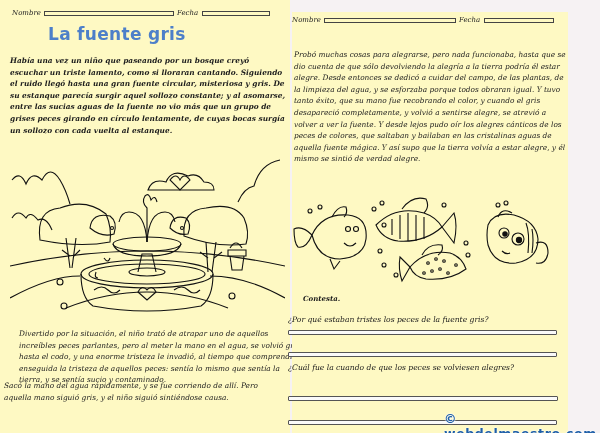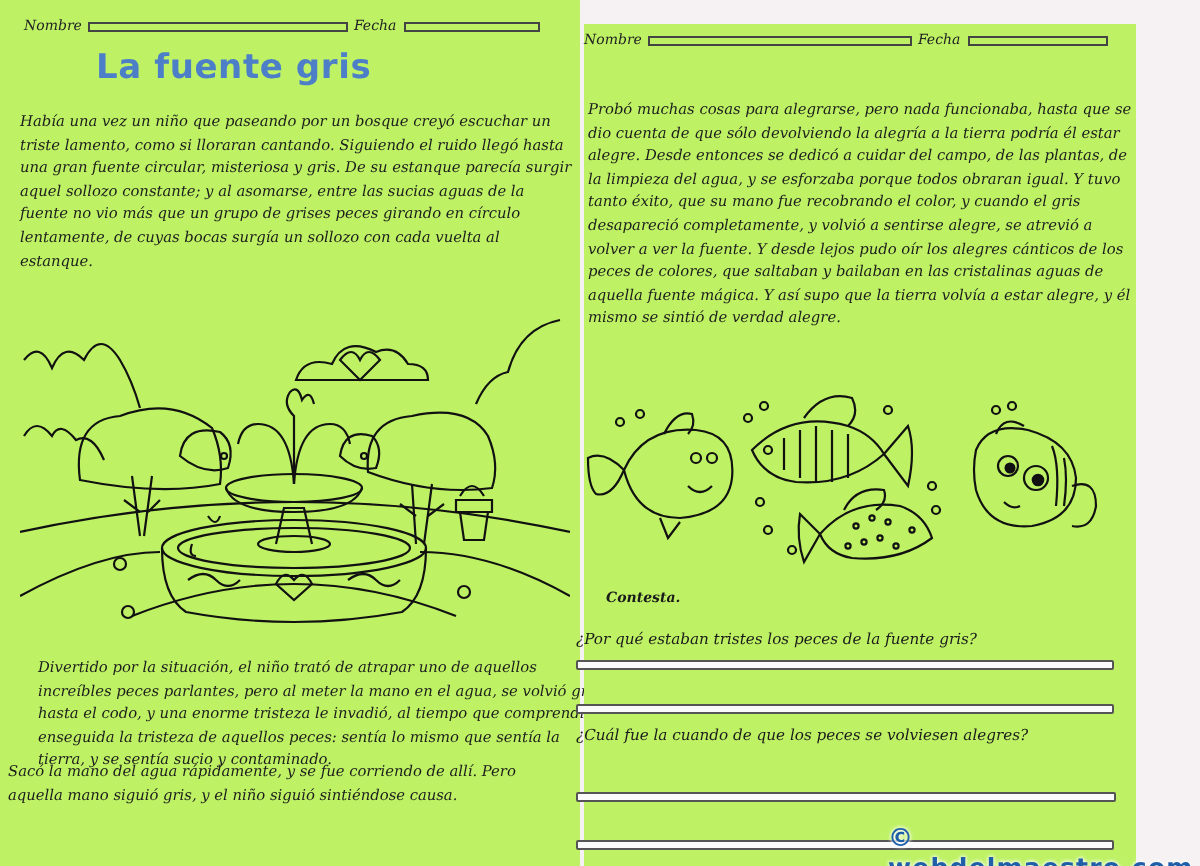--- a/index.html
+++ b/index.html
@@ -4,21 +4,21 @@
 <style>
   html, body { margin: 0; padding: 0; }
   body {
     width: 600px; height: 433px; overflow: hidden;
     background: #f6f2f3;
     font-family: "DejaVu Serif", serif;
     color: #1a1a1a;
     position: relative;
   }
   .page {
-    position: absolute; top: 0; background: #bef264;
+    position: absolute; top: 0; background: #fef9c3;
   }
   .page-left { left: 0; width: 290px; height: 433px; }
   .page-right { left: 292px; top: 12px; width: 276px; height: 421px; }
 
   .header-row {
     position: absolute; display: flex; align-items: center;
     font-size: 7px; font-style: italic; color: #222;
   }
   .page-left .header-row { left: 12px; top: 9px; }
   .page-right .header-row { left: 0px; top: 4px; }
@@ -29,21 +29,21 @@
   .title {
     position: absolute; left: 48px; top: 24px;
     font-family: "DejaVu Sans", sans-serif; font-weight: bold;
     font-size: 17px; color: #4d7fc9; letter-spacing: 0.3px;
   }
 
   .para {
     position: absolute; font-style: italic; font-size: 7.4px; line-height: 11.6px;
     color: #1c1c1c; margin: 0;
   }
-  .page-left .p1 { left: 10px; top: 55px; width: 276px; }
+  .page-left .p1 { left: 10px; top: 55px; width: 276px; font-weight: bold; }
   .page-left .p2 { left: 19px; top: 312px; width: 282px; margin-top: 16px; }
   .page-left .p3 { left: 4px; top: 380px; width: 282px; }
   .page-right .p4 { left: 2px; top: 37px; width: 272px; }
 
   .illustration { position: absolute; }
   .fountain { left: 10px; top: 158px; width: 275px; height: 155px; }
   .fishes { left: 0; top: 183px; width: 270px; height: 90px; }
 
   .contesta {
     position: absolute; left: -4px; top: 282px;

